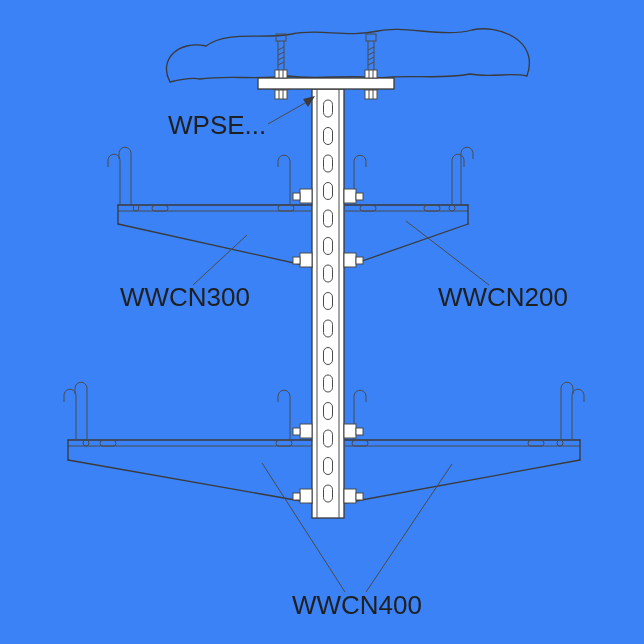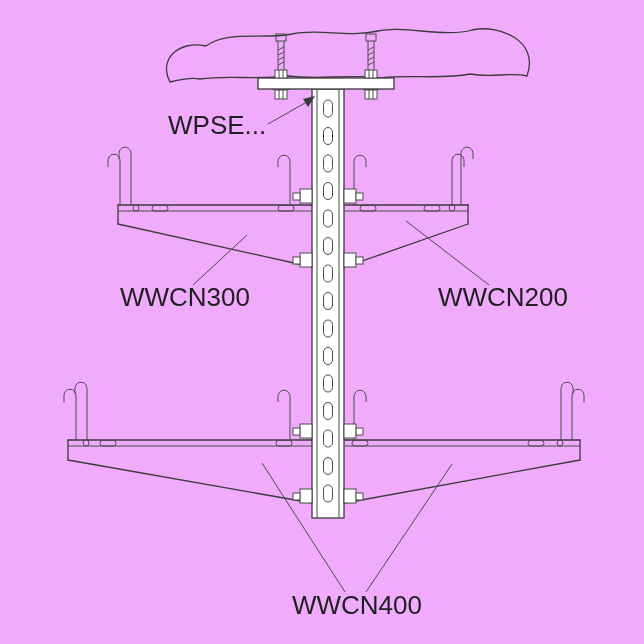--- a/index.html
+++ b/index.html
@@ -1,19 +1,19 @@
 <!DOCTYPE html>
 <html><head>
 <meta charset="utf-8">
 <style>
   html,body{margin:0;padding:0;background:#ffffff;}
   .frame{
     position:relative;
     width:644px;height:644px;
-    background:#f0abfc;
+    background:#3b82f6;
     font-family:"Liberation Sans",sans-serif;
     overflow:hidden;
   }
   svg{display:block;}
   .ln{stroke:#3a3a3a;stroke-width:1.3;fill:none;stroke-linecap:round;}
   .lnthin{stroke:#4a4a4a;stroke-width:1;fill:none;}
   .fillwhite{fill:#ffffff;}
   .lbl{
     font-family:"Liberation Sans","DejaVu Sans",sans-serif;
     font-size:26px;

